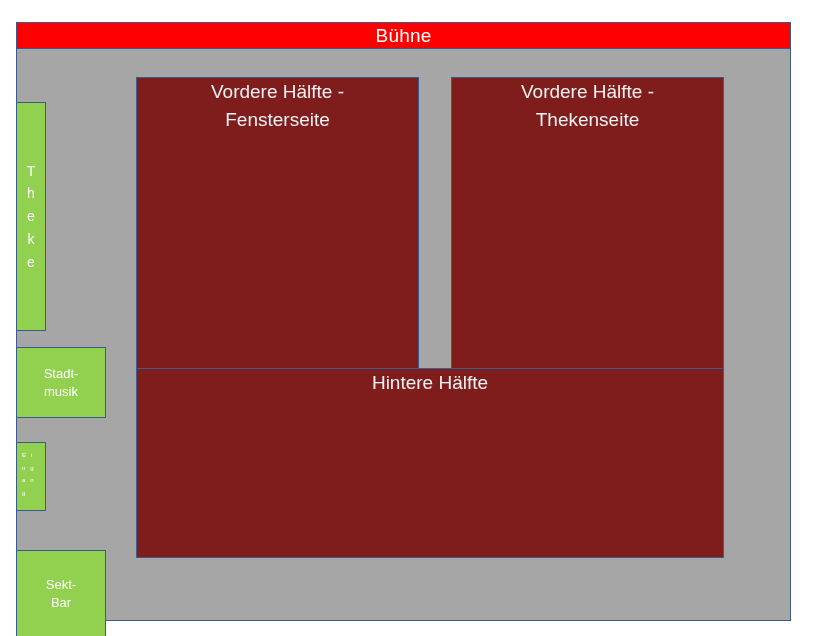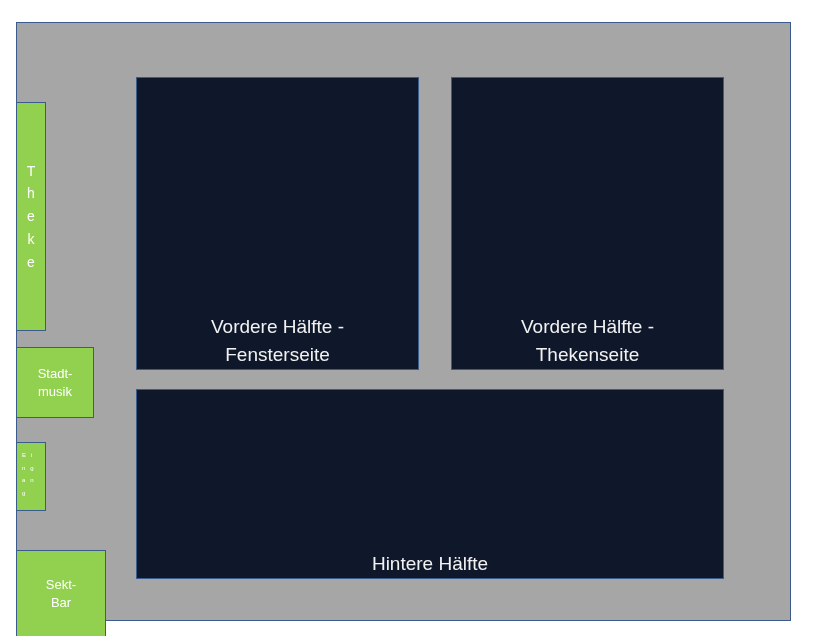--- a/index.html
+++ b/index.html
@@ -80,21 +80,21 @@
     font-size: 14px;
     line-height: 1.62;
     display: flex;
     flex-direction: column;
     align-items: center;
   }
 
   .box-stadtmusik {
     left: 16px;
     top: 347px;
-    width: 78px;
+    width: 90px;
     height: 71px;
   }
   .box-stadtmusik .label {
     font-size: 13px;
     line-height: 1.35;
     padding: 0 3px;
   }
 
   .box-eingang {
     left: 16px;
@@ -124,25 +124,25 @@
   }
   .box-sektbar .label {
     font-size: 13px;
     line-height: 1.35;
     padding: 0 3px;
   }
 
   
   .navy-box {
     position: absolute;
-    background: #0f172a;
-    border: 1px solid #3A5B8C;
-    box-sizing: border-box;
-    display: flex;
-    align-items: flex-end;
+    background: #7f1d1d;
+    border: 1px solid #3A5B8C;
+    box-sizing: border-box;
+    display: flex;
+    align-items: flex-start;
     justify-content: center;
     text-align: center;
     color: #F2F2F2;
   }
   .navy-box .label {
     font-size: 19px;
     line-height: 1.48;
     padding: 0 10px;
   }
 
@@ -153,32 +153,35 @@
     height: 293px;
   }
   .box-front-window {
     left: 451px;
     top: 77px;
     width: 273px;
     height: 293px;
   }
   .box-rear {
     left: 136px;
-    top: 389px;
+    top: 368px;
     width: 588px;
     height: 190px;
   }
 </style>
 </head>
 <body>
 
 <div id="stage-canvas">
 
   <div class="floor-area"></div>
 
+  <div class="stage-banner">
+    <span class="label">Bühne</span>
+  </div>
 
   <div class="green-box box-theke">
     <span class="vlabel">
       <span>T</span>
       <span>h</span>
       <span>e</span>
       <span>k</span>
       <span>e</span>
     </span>
   </div>

